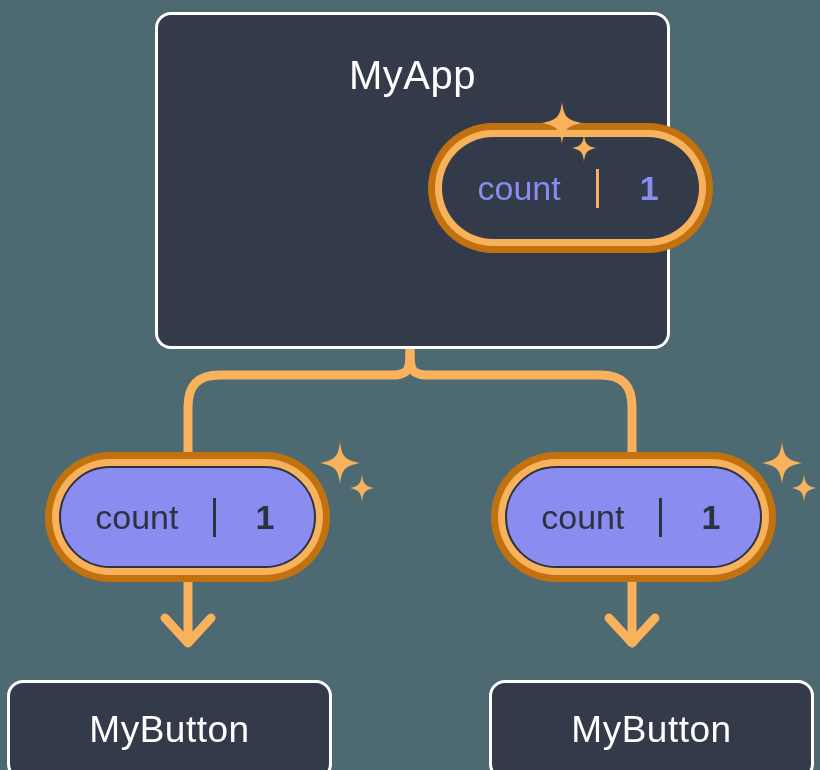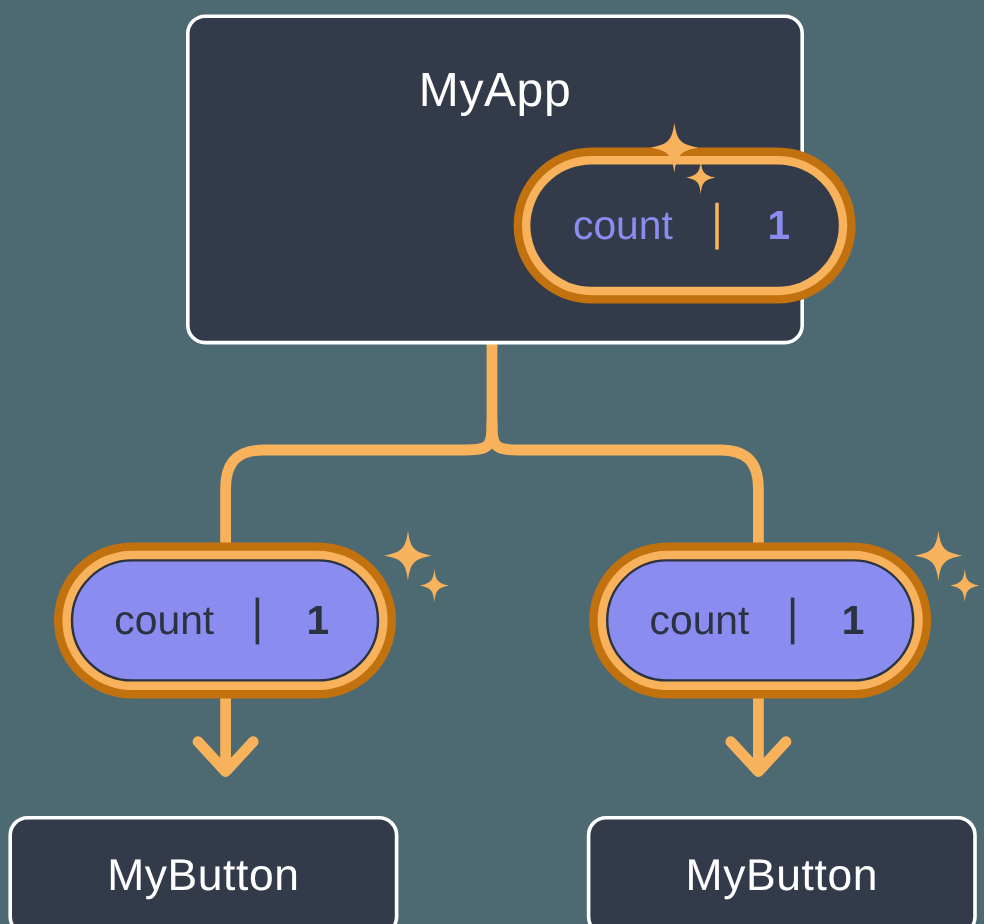--- a/index.html
+++ b/index.html
@@ -42,21 +42,21 @@
     text-align: center;
     font-weight: 400;
     letter-spacing: 0.5px;
     white-space: nowrap;
   }
 
   #app-card {
     left: 155px;
     top: 12px;
     width: 515px;
-    height: 275px;
+    height: 337px;
   }
   #app-card .node-title {
     position: absolute;
     top: 38px;
     left: 0;
     right: 0;
     font-size: 40px;
   }
 
   .btn-card {

